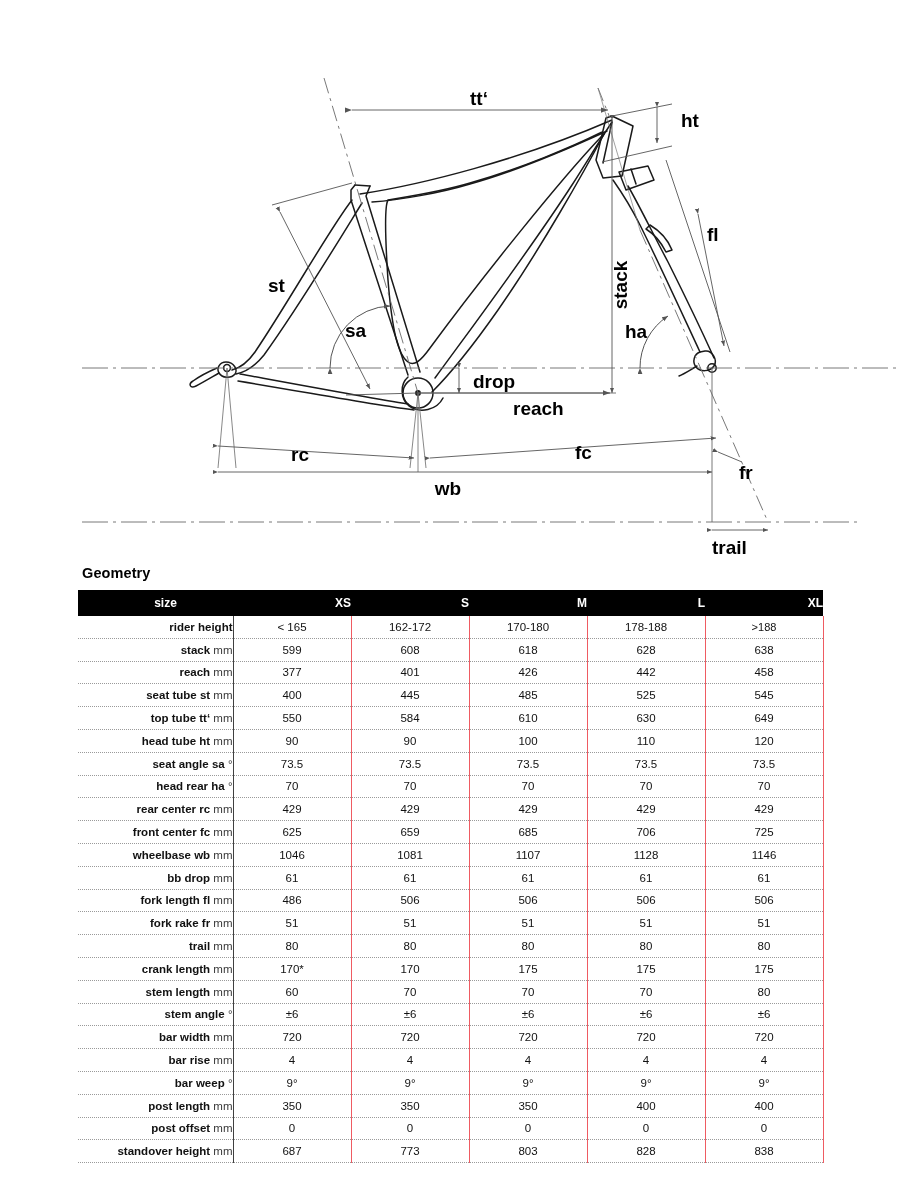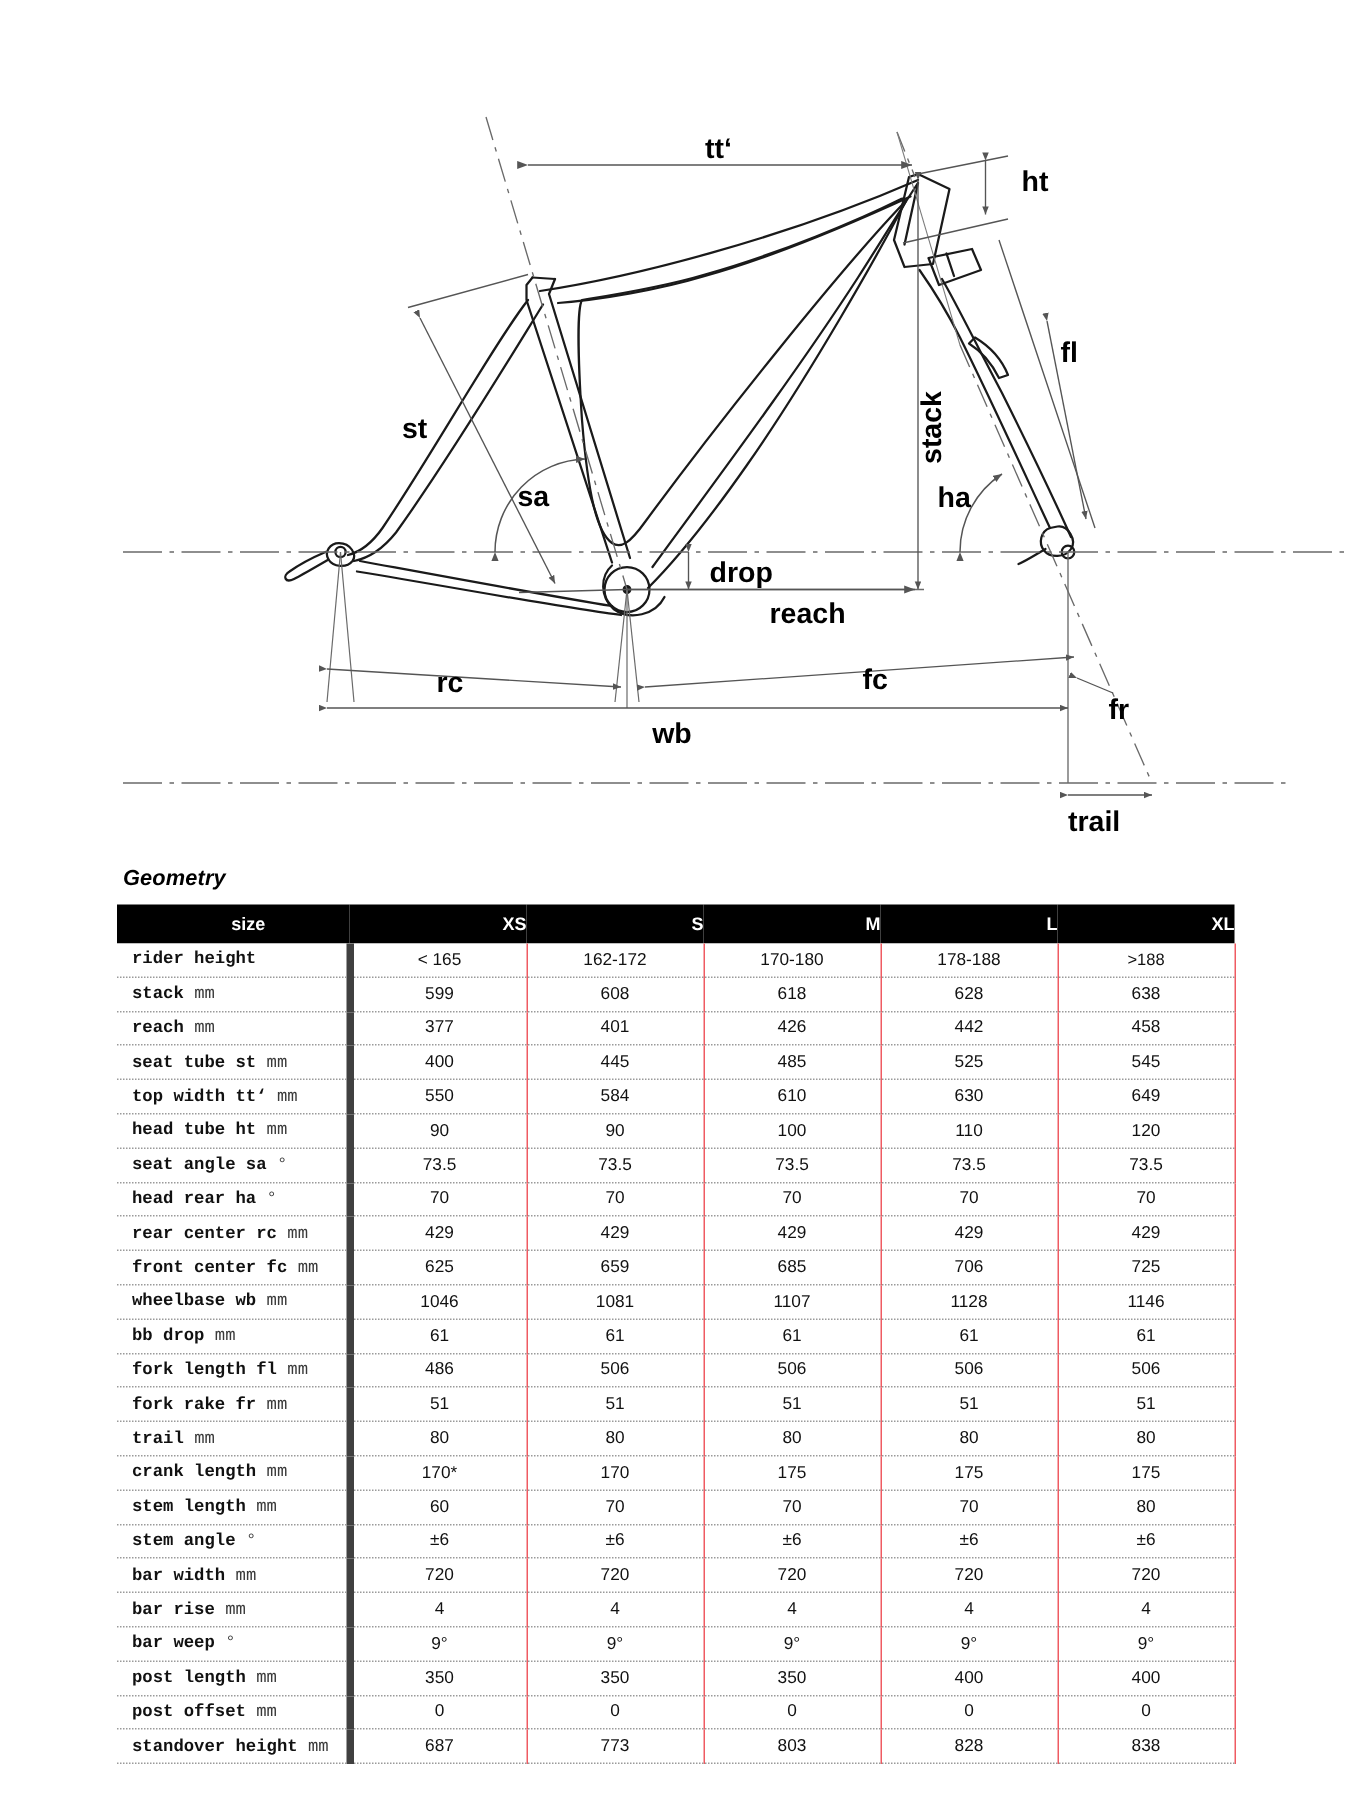--- a/index.html
+++ b/index.html
@@ -27,23 +27,22 @@
   
   #geom-section{
     position:absolute;
     left:78px; top:565px;
     width:745px;
   }
   #geom-title{
     font-size:14.5px;
     font-weight:bold;
     color:#000;
-    margin:13px 0 9px 4px;
+    margin:0 0 9px 4px;
     letter-spacing:0.1px;
-    font-style:italic;
   }
   table.geom{
     border-collapse:collapse;
     width:745px;
     table-layout:fixed;
     font-size:11.5px;
   }
   table.geom col.c-name{width:155px;}
   table.geom col.c-size{width:118px;}
 
@@ -68,25 +67,24 @@
     padding:0;
     text-align:center;
     vertical-align:middle;
     border-bottom:1px dotted #9a9a9a;
     border-right:1px solid #ef5b62;
     color:#111;
     font-size:11.5px;
     background:#fff;
   }
   table.geom tbody td.name{
-    text-align:left;
+    text-align:right;
     padding-left:10px;
-    border-right:5px solid #404040;
+    border-right:1px solid #404040;
     white-space:nowrap;
-    font-family:Liberation Mono, monospace;
   }
   table.geom tbody td.name .k{font-weight:bold;}
   table.geom tbody td.name .u{font-weight:normal;color:#3a3a3a;}
   table.geom tbody tr td:first-child{border-left:none;}
   table.geom tbody tr:last-child td{border-bottom:1px dotted #9a9a9a;}
   table.geom tbody td.small{font-size:11px;}
 </style>
 </head>
 <body>
 
@@ -275,21 +273,21 @@
         </tr>
         <tr>
           <td class="name"><span class="k">seat tube st</span> <span class="u">mm</span></td>
           <td>400</td>
           <td>445</td>
           <td>485</td>
           <td>525</td>
           <td>545</td>
         </tr>
         <tr>
-          <td class="name"><span class="k">top width tt‘</span> <span class="u">mm</span></td>
+          <td class="name"><span class="k">top tube tt‘</span> <span class="u">mm</span></td>
           <td>550</td>
           <td>584</td>
           <td>610</td>
           <td>630</td>
           <td>649</td>
         </tr>
         <tr>
           <td class="name"><span class="k">head tube ht</span> <span class="u">mm</span></td>
           <td>90</td>
           <td>90</td>

